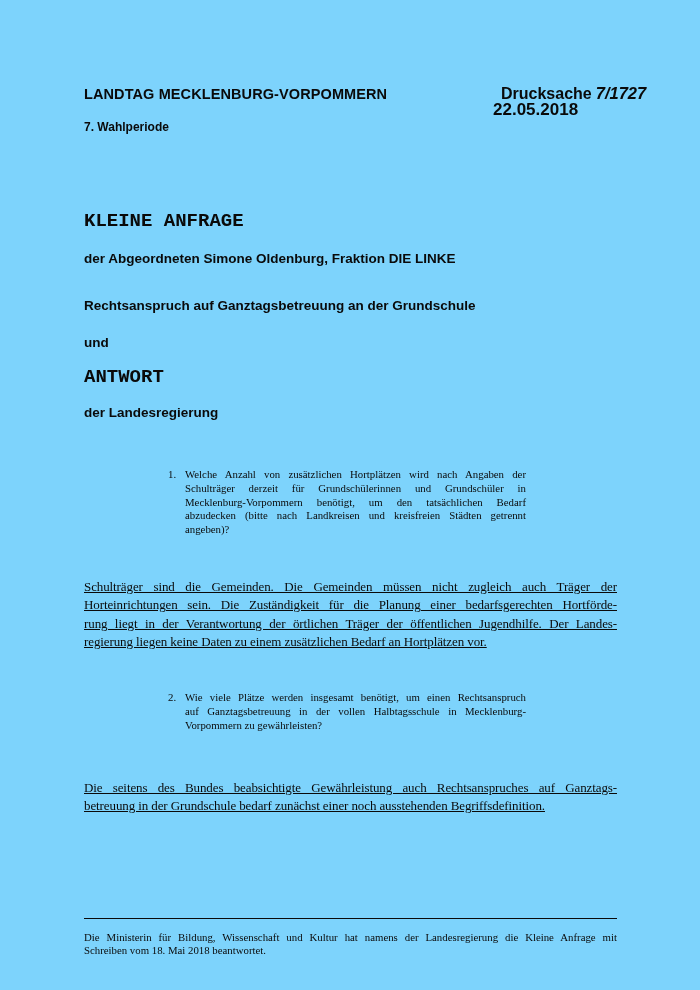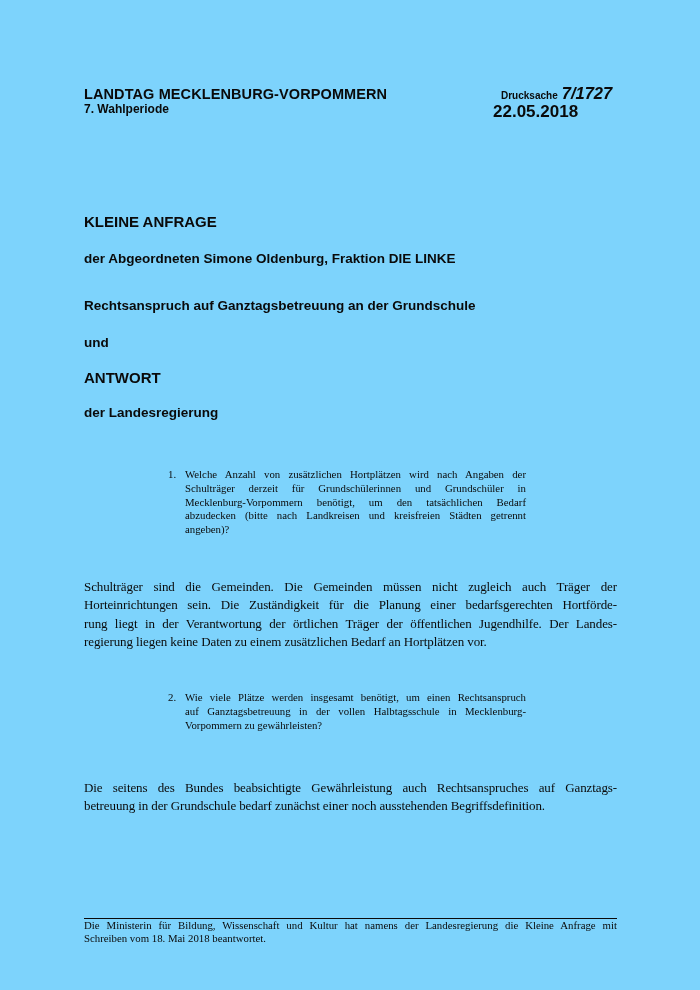--- a/index.html
+++ b/index.html
@@ -10,56 +10,56 @@
     background: #7dd3fc;
     color: #0a0a0a;
     overflow: hidden;
     font-family: "Liberation Serif", serif;
   }
   .sans { font-family: "Liberation Sans", sans-serif; font-weight: bold; }
 
   
   .hdr-left  { position: absolute; left: 84px; top: 86px; }
   .inst      { font-size: 14.5px; line-height: 16px; letter-spacing: 0.1px; }
-  .period    { font-size: 12px; line-height: 13px; margin-top: 1px; }
+  .period    { font-size: 12px; line-height: 13px; margin-top: 19px; }
   .hdr-right { position: absolute; left: 493px; top: 85px; }
   .ds-row    { line-height: 17px; white-space: nowrap; }
-  .ds-label  { font-size: 10px; padding-left: 8px; }
+  .ds-label  { font-size: 16px; padding-left: 8px; }
   .ds-num    { font-size: 16.5px; margin-left: 4px; font-style: italic; }
   .ds-date   { font-size: 17px; line-height: 13px; margin-top: 1px; }
 
   
   .t-line    { position: absolute; left: 84px; white-space: nowrap; }
-  .t-big     { font-size: 15px; line-height: 17px; }
+  .t-big     { font-size: 19px; line-height: 17px; font-family: Liberation Mono, monospace; }
   .t-mid     { font-size: 13.5px; line-height: 14px; }
   .t-kleine     { top: 213px; }
   .t-submitter  { top: 252px; }
   .t-subject    { top: 299px; }
   .t-und        { top: 336px; }
   .t-antwort    { top: 369px; text-align: center; }
   .t-responder  { top: 406px; }
 
   
   .question { position: absolute; left: 168px; width: 358px; display: flex;
               font-size: 10.8px; line-height: 13.8px; }
   .q-num  { width: 17px; flex: none; }
   .q-text { flex: 1; min-width: 0; }
   .q1 { top: 468px; }
   .q2 { top: 691px; }
 
   
   .answer { position: absolute; left: 84px; width: 533px;
-            font-size: 13px; line-height: 18.4px; letter-spacing: -0.1px; }
+            font-size: 13px; line-height: 18.4px; letter-spacing: -0.1px; text-decoration: underline; }
   .a1 { top: 578px; }
   .a2 { top: 779px; }
 
   
   .footnote { position: absolute; left: 84px; top: 918px; width: 533px; }
   .fn-rule  { border-top: 1px solid #0a0a0a; height: 0; }
-  .fn-text  { font-size: 10.8px; line-height: 13.4px; margin-top: 0; }
+  .fn-text  { font-size: 10.8px; line-height: 13.4px; margin-top: 12px; }
 
   
   .jl      { text-align: justify; text-align-last: justify; white-space: nowrap; }
   .jl-last { text-align-last: left; }
 </style>
 </head>
 <body>
 
 <div class="page">
 

